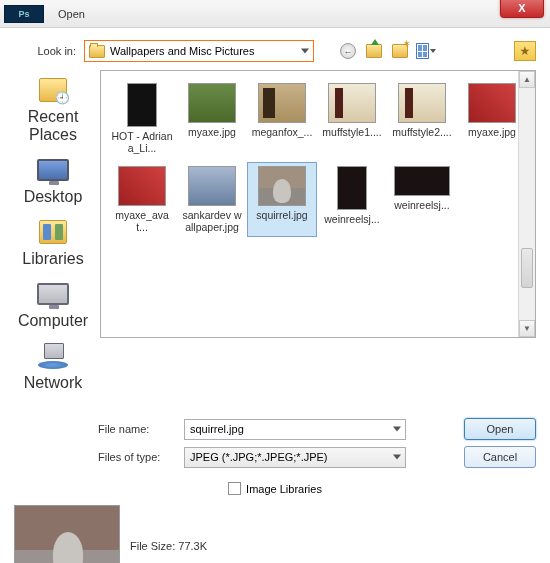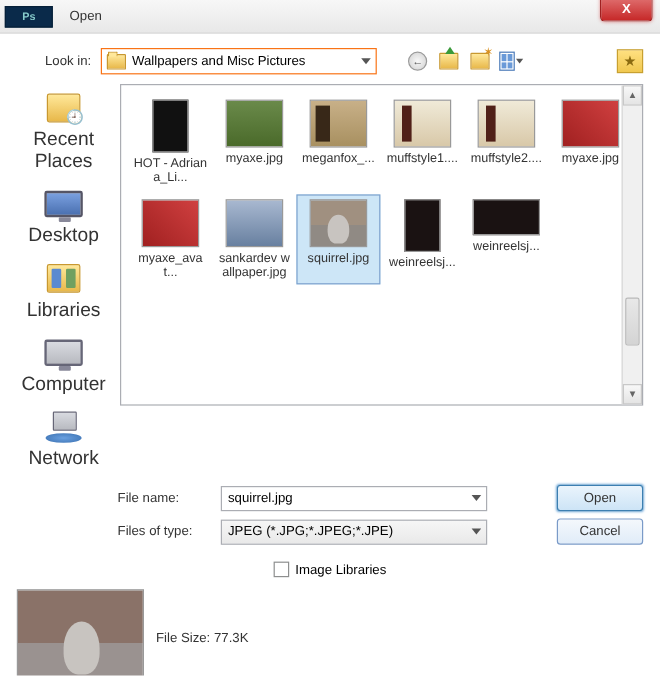--- a/index.html
+++ b/index.html
@@ -48,21 +48,21 @@
 .file-inner { padding: 8px 6px; display: flex; flex-wrap: wrap; gap: 4px 0; align-content: flex-start; }
 .file-item { width: 70px; display: flex; flex-direction: column; align-items: center; padding: 3px 2px; border: 1px solid transparent; }
 .file-item.selected { border: 1px solid #7da2ce; background: #cde6f7; }
 .thumb { width: 48px; height: 40px; background: #888; border: 1px solid #999; margin-bottom: 3px; display:flex;align-items:center;justify-content:center;overflow:hidden;position:relative;}
 .thumb.v { width: 30px; height: 44px; }
 .fname { font-size: 10.5px; color: #333; text-align: center; line-height: 1.15; word-break: break-all; max-height: 26px; overflow: hidden; }
 .scrollbar { position: absolute; right: 0; top: 0; width: 17px; height: 100%; background: #f0f0f0; border-left: 1px solid #d8d8d8; display:flex;flex-direction:column;}
 .sb-btn { height: 17px; background: linear-gradient(#f8f8f8,#e4e4e4); border: 1px solid #c8c8c8; display:flex;align-items:center;justify-content:center;font-size:8px;color:#666;}
 .sb-track { flex: 1; position: relative; }
 .sb-thumb { position: absolute; left: 2px; right: 2px; top: 160px; height: 40px; background: linear-gradient(#e8e8e8,#d4d4d4); border: 1px solid #b8b8b8; border-radius: 2px; }
-.bottom-form { margin-top: 12px; margin-left: 84px; }
+.bottom-form { margin-top: 26px; margin-left: 84px; }
 .form-row { display: flex; align-items: center; margin-bottom: 6px; gap: 10px; }
 .form-label { width: 76px; color: #333; }
 .form-combo { width: 222px; height: 21px; border: 1px solid #abadb3; background: #fff; padding: 0 5px; display: flex; align-items: center; position: relative; }
 .form-combo.wide { background: linear-gradient(#f6f6f6,#e9e9e9); }
 .btn { width: 72px; height: 22px; border: 1px solid #7a9ac8; background: linear-gradient(#f4f8fc,#e0ecf8); border-radius: 3px; cursor: pointer; display:flex;align-items:center;justify-content:center;color:#333;}
 .btn.primary { border: 1px solid #3c7fb1; box-shadow: 0 0 2px #6fa8d8; background: linear-gradient(#eaf4fc,#cde4f6); }
 .seq-row { display: flex; align-items: center; justify-content: center; gap: 5px; margin-top: 14px; }
 .checkbox { width: 13px; height: 13px; border: 1px solid #8e8f8f; background: #fff; }
 .preview { display: flex; flex-direction: row; align-items: center; margin-top: 10px; gap: 10px; }
 .preview-img { width: 106px; height: 82px; background: linear-gradient(#8a7268 0%,#8a7268 55%,#9a9290 55%,#9a9290 100%); position: relative; border:1px solid #999;}

